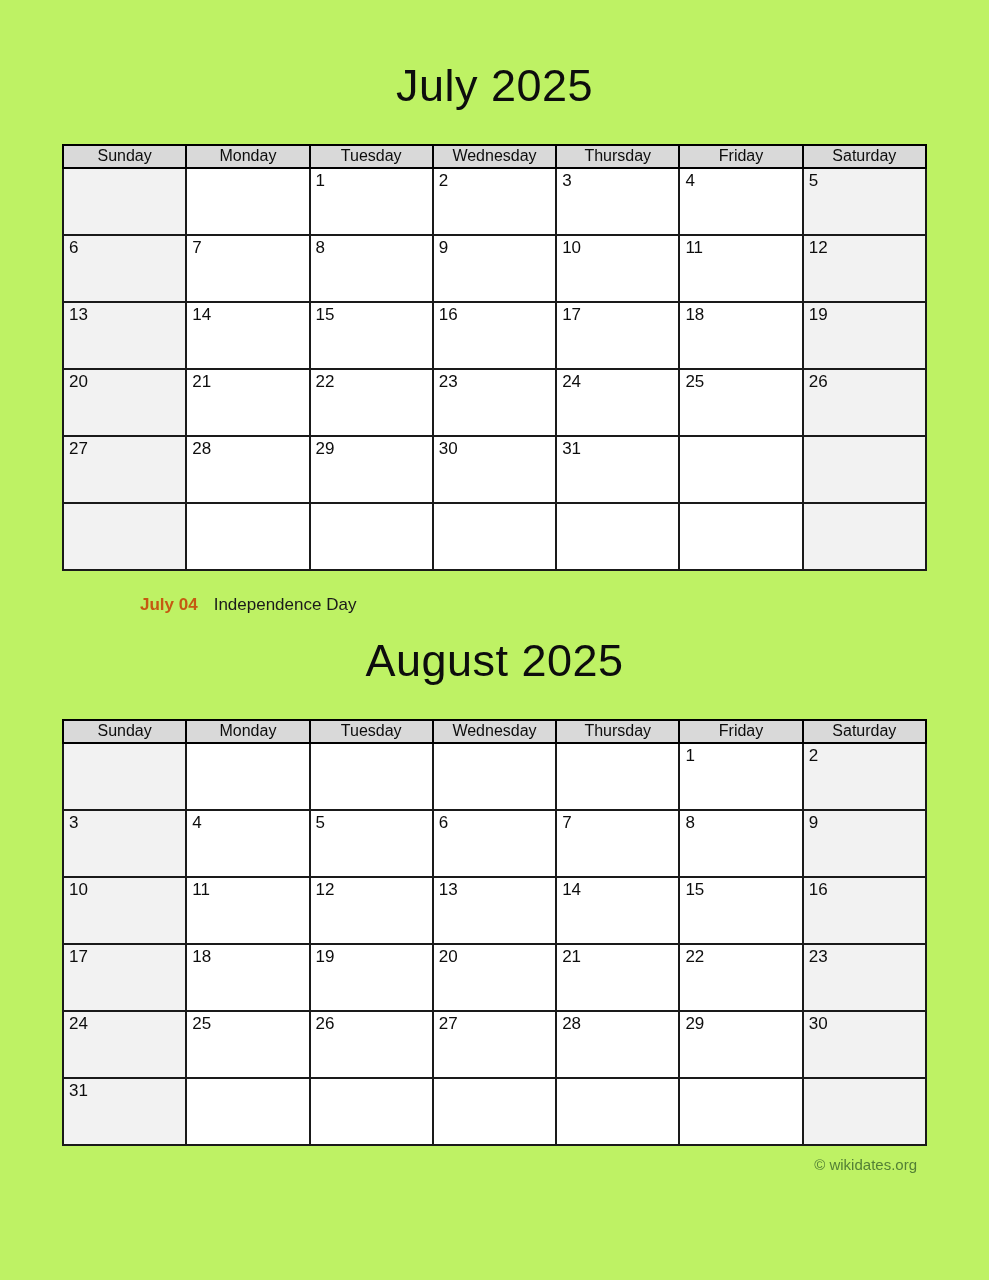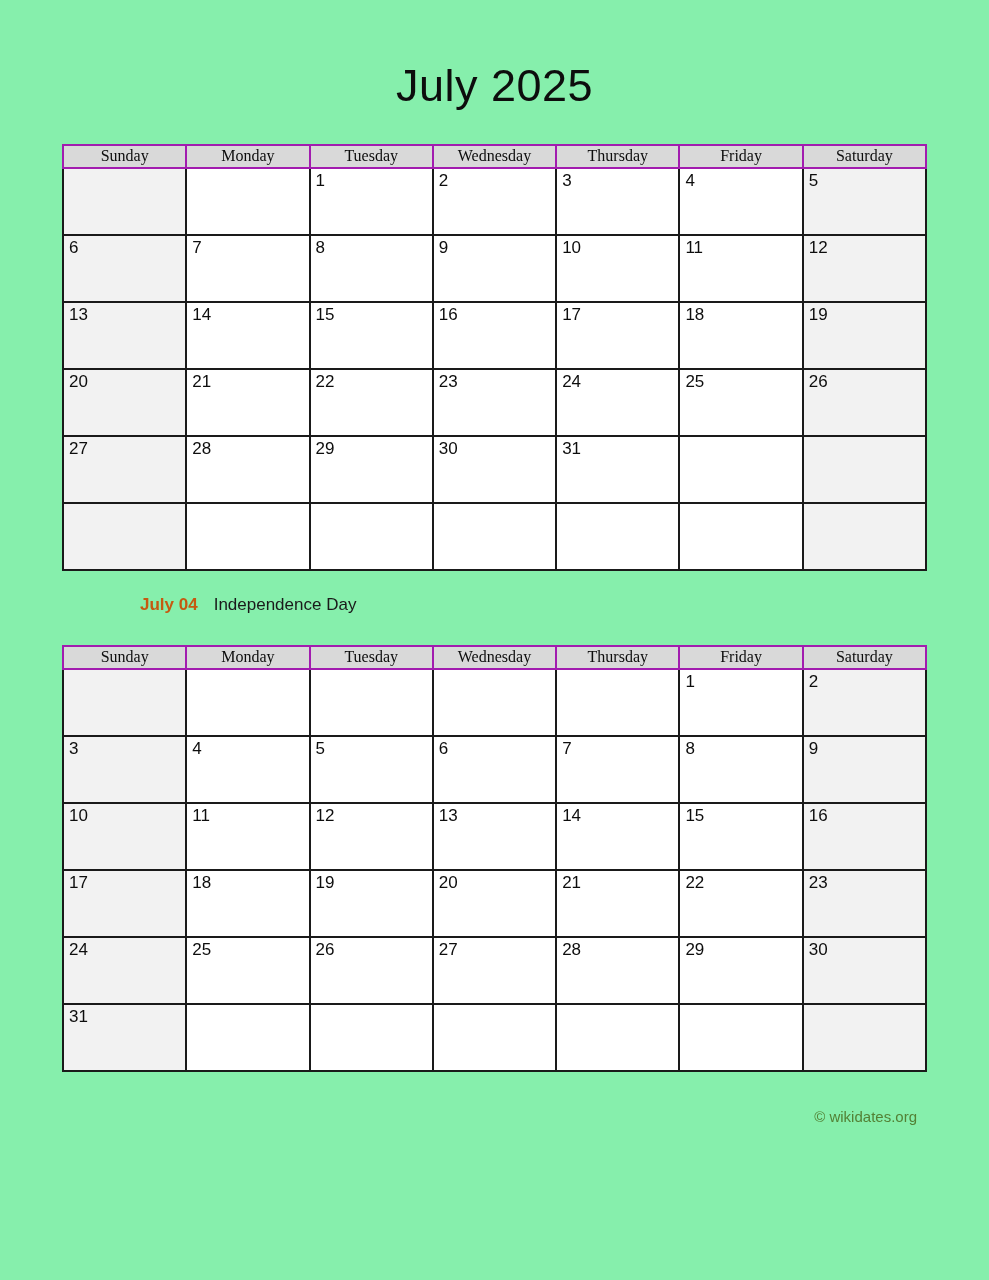--- a/index.html
+++ b/index.html
@@ -1,21 +1,21 @@
 <!DOCTYPE html>
 <html style="--header-bg: #d9d9d9; --weekend-bg: #f2f2f2; --note-date: #c55a11; --footer-color: #538135;"><head>
 <meta charset="utf-8">
 <style>
   * { box-sizing: border-box; }
   html, body { margin: 0; padding: 0; background: #ffffff; }
   .page {
     width: 989px;
     height: 1280px;
     margin: 0 auto;
-    background: #86efac;
+    background: #bef264;
     font-family: "Liberation Sans", sans-serif;
     color: #000000;
     overflow: hidden;
   }
   .month-title {
     margin: 0;
     text-align: center;
     font-size: 45px;
     line-height: 52px;
     font-weight: 500;
@@ -25,28 +25,27 @@
   .title-july { padding-top: 60px; }
   .title-august { padding-top: 22px; }
   table.calendar {
     border-collapse: collapse;
     table-layout: fixed;
     width: 865px;
     margin: 32px auto 0 auto;
   }
   table.calendar th {
     background: var(--header-bg, #d9d9d9);
-    border: 2px solid #a21caf;
+    border: 2px solid #000000;
     font-size: 16px;
     font-weight: normal;
     height: 22px;
     padding: 1px 0 2px 0;
     text-align: center;
     color: #0d0d0d;
-    font-family: Liberation Serif, serif;
   }
   table.calendar td {
     border: 2px solid #1a1a1a;
     background: #ffffff;
     height: 67px;
     vertical-align: top;
     padding: 2px 0 0 5px;
     font-size: 17px;
     color: #0d0d0d;
   }
@@ -59,21 +58,21 @@
     line-height: 17px;
     white-space: nowrap;
   }
   .holiday-date {
     font-weight: bold;
     color: var(--note-date, #c55a11);
     margin-right: 16px;
   }
   .holiday-text { color: #1a1a1a; }
   .footer {
-    margin-top: 36px;
+    margin-top: 10px;
     padding-right: 72px;
     text-align: right;
     font-size: 15px;
     color: var(--footer-color, #538135);
   }
 </style>
 </head>
 <body>
 
 <div class="page">
@@ -148,20 +147,21 @@
             <td class="weekend"></td>
           </tr>
         </tbody>
       </table>
     <div class="holiday-note">
       <span class="holiday-date">July 04</span><span class="holiday-text">Independence Day</span>
     </div>
   </section>
 
   <section>
+    <h1 class="month-title title-august">August 2025</h1>
     <table class="calendar">
         <thead>
           <tr>
             <th>Sunday</th>
             <th>Monday</th>
             <th>Tuesday</th>
             <th>Wednesday</th>
             <th>Thursday</th>
             <th>Friday</th>
             <th>Saturday</th>

